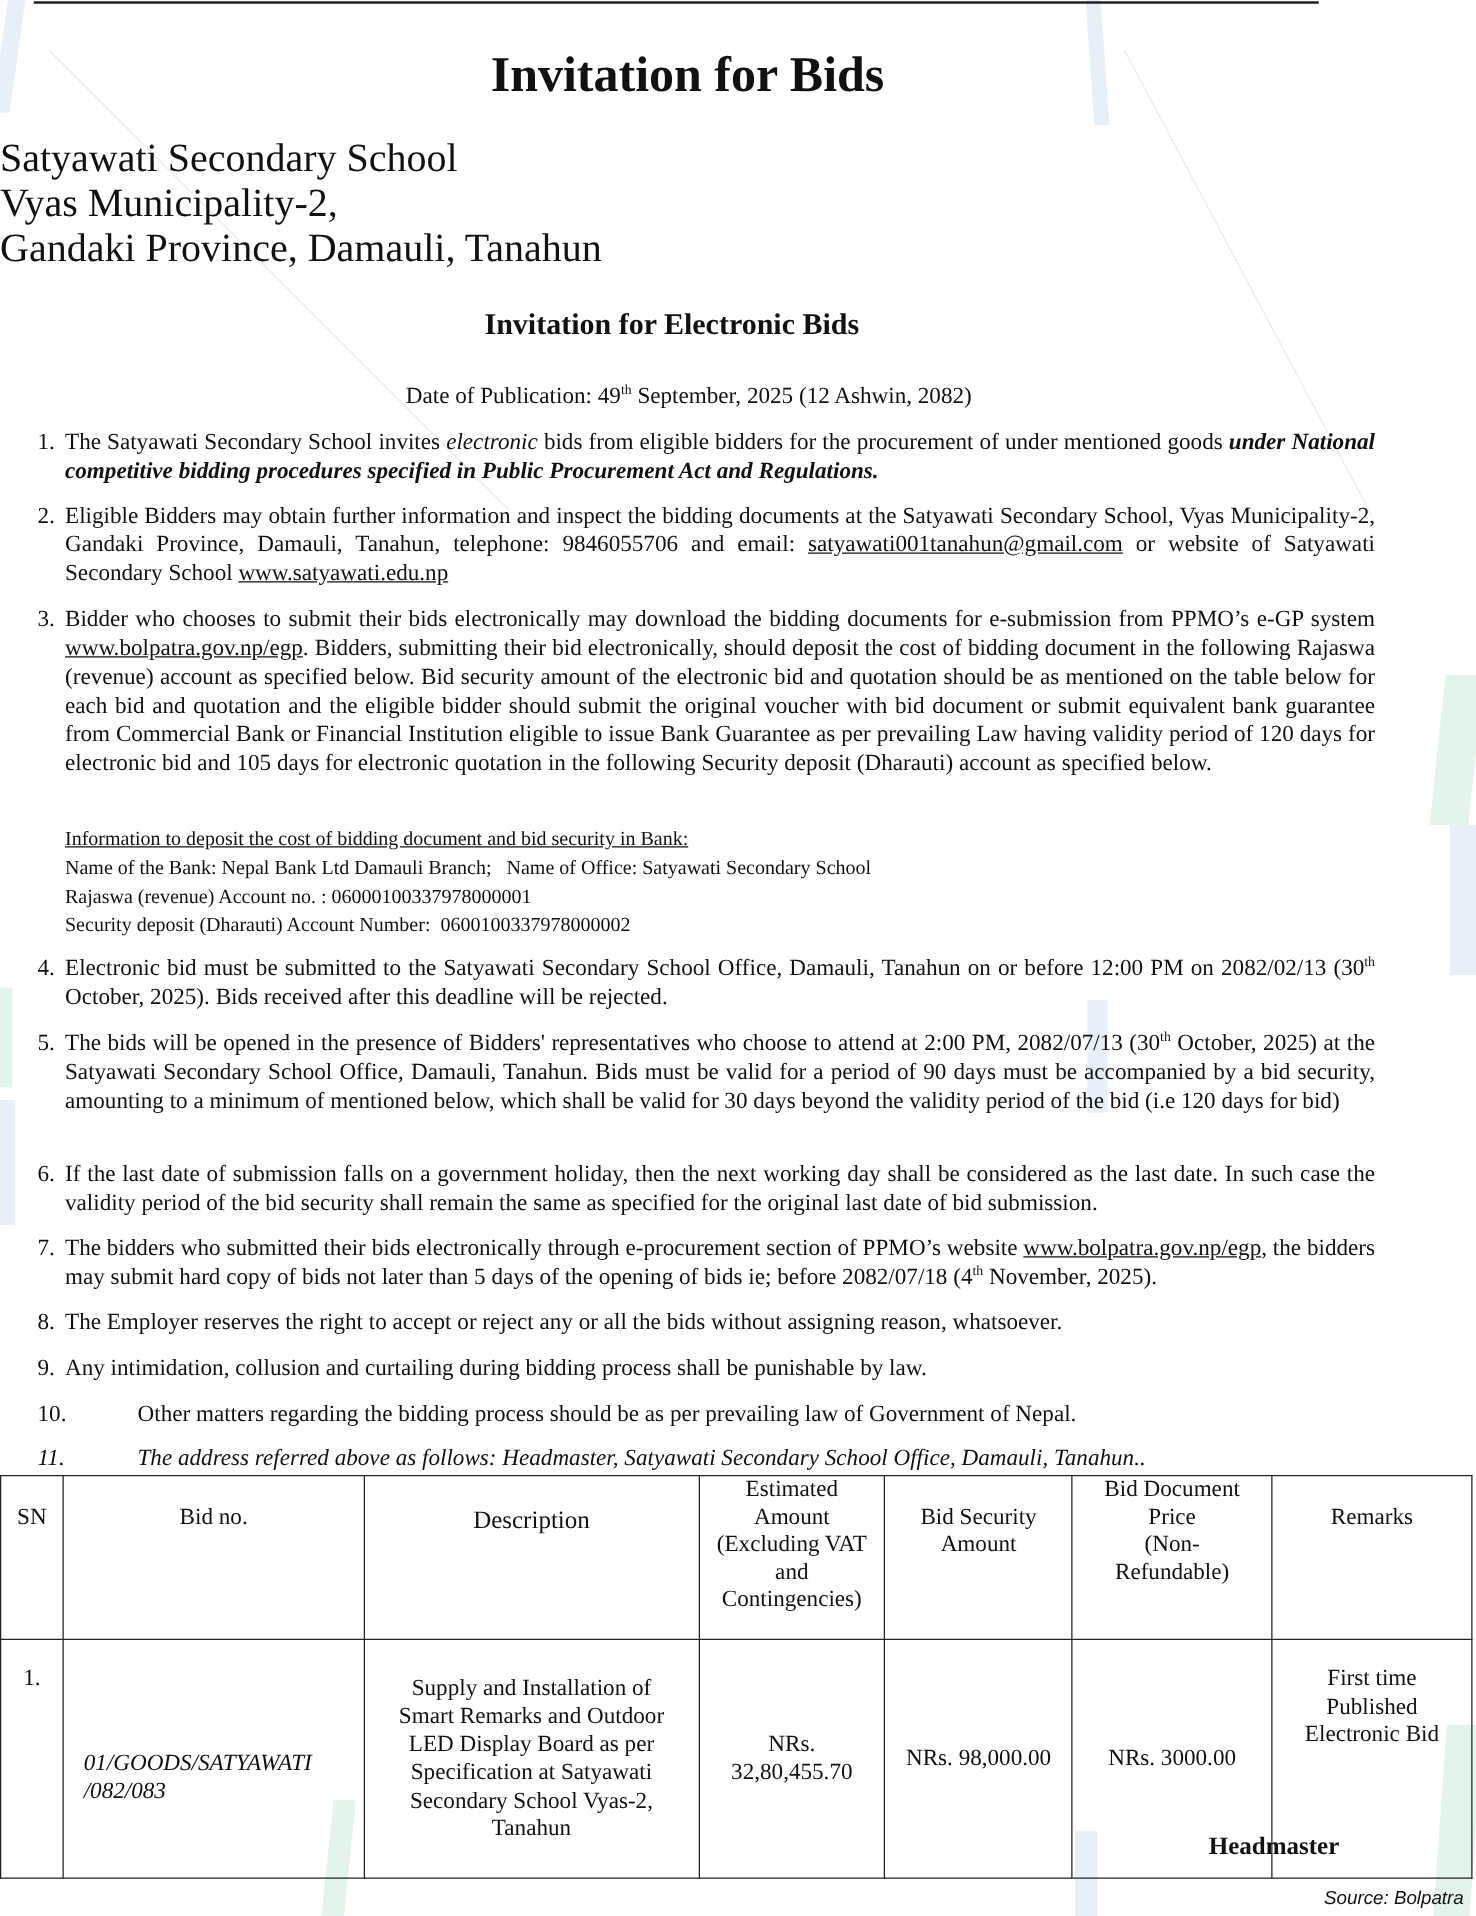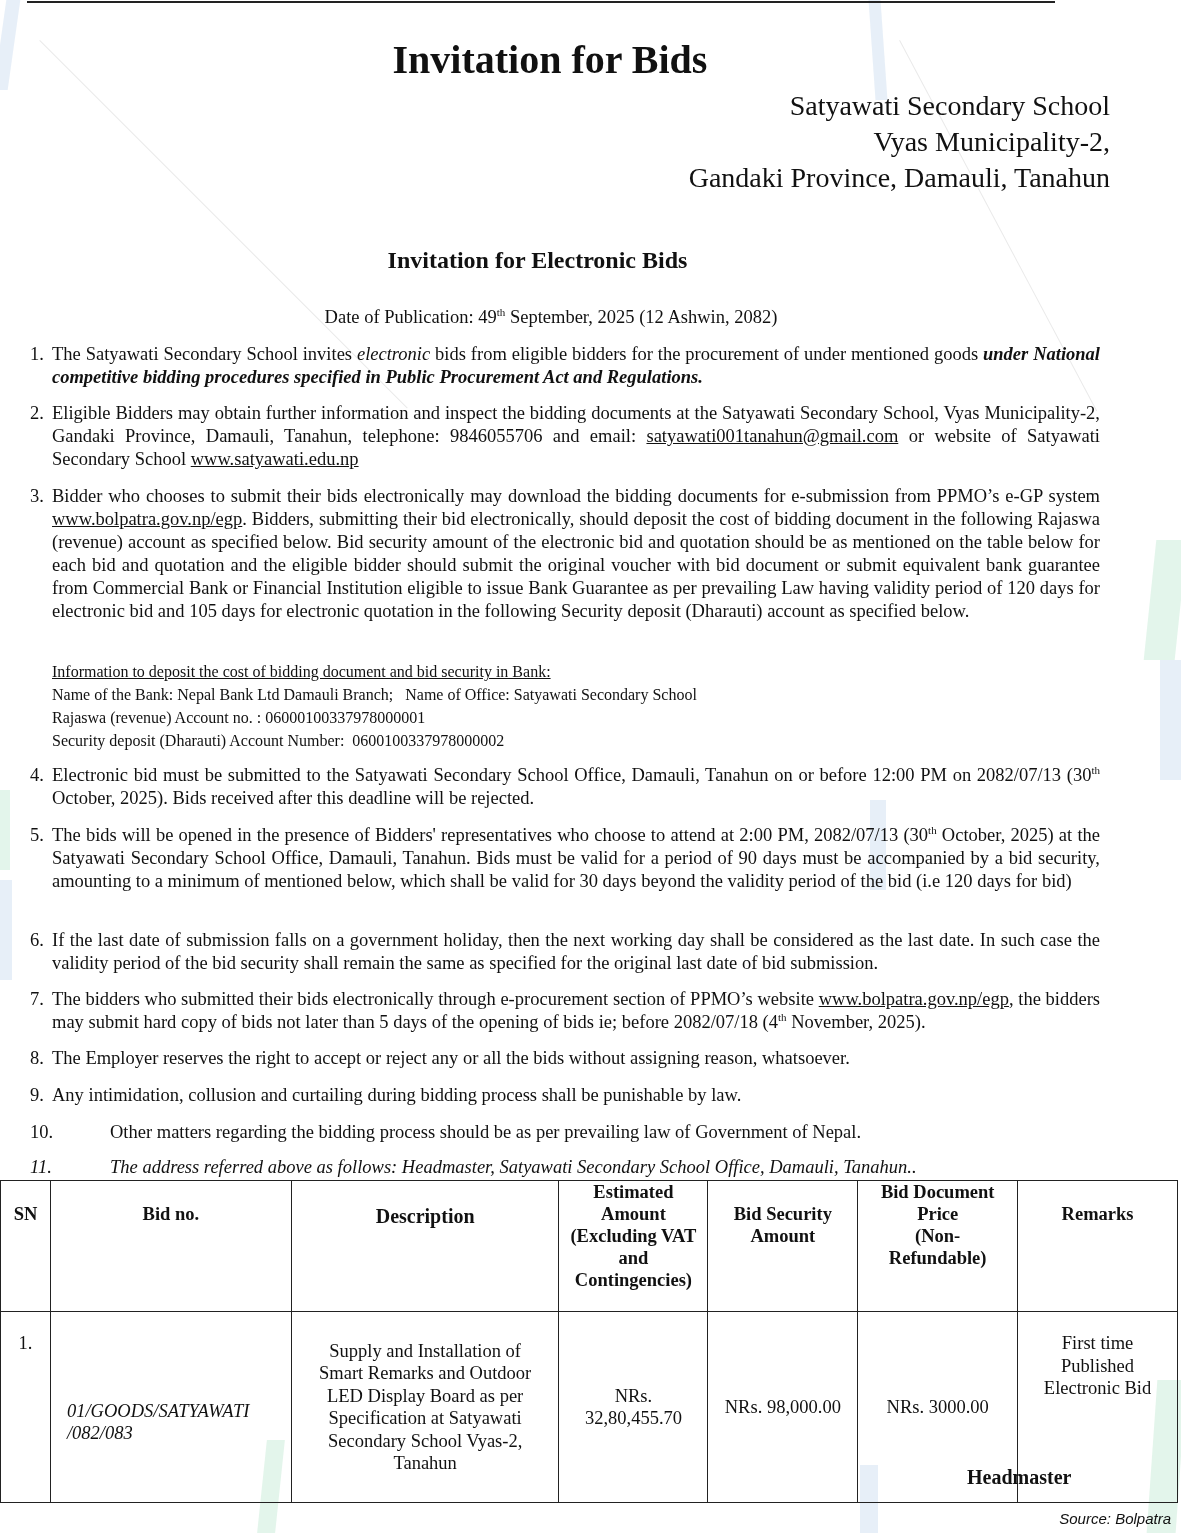--- a/index.html
+++ b/index.html
@@ -7,39 +7,39 @@
     width: 1181px; height: 1533px; position: relative; overflow: hidden;
     font-family: "Liberation Serif", serif; color: #111;
   }
   .wm { position: absolute; pointer-events: none; }
   .wm-blue { background: #dfe9f6; opacity: 0.75; }
   .wm-green { background: #dcf2e6; opacity: 0.8; }
   .wm-line { position: absolute; height: 1px; background: #eaeaea; transform-origin: 0 0; }
   .top-rule { position: absolute; left: 27px; top: 1px; width: 1028px; height: 2px; background: #222; }
   .title { position: absolute; left: 0; width: 1100px; text-align: center; top: 36px;
     font-size: 40px; font-weight: bold; }
-  .org { position: absolute; left: 0; width: 1110px; text-align: right; top: 88px;
-    font-size: 28px; line-height: 36px; }
+  .org { position: absolute; left: 0; width: 1110px; text-align: left; top: 108px;
+    font-size: 32px; line-height: 36px; }
   .subtitle { position: absolute; left: 0; width: 1075px; text-align: center; top: 247px;
     font-size: 24px; font-weight: bold; }
   .pubdate { position: absolute; left: 0; width: 1102px; text-align: center; top: 307px;
     font-size: 18.5px; }
   sup { font-size: 11px; vertical-align: super; line-height: 0; }
   .para { position: absolute; left: 30px; width: 1070px; font-size: 18.5px; line-height: 23px;
     text-align: justify; }
   .para .num { position: absolute; left: 0; top: 0; }
   .para .txt { display: block; padding-left: 22px; }
   .para .txt.wide { padding-left: 80px; }
   .link { text-decoration: underline; }
   .bankinfo { position: absolute; left: 52px; top: 660px; font-size: 16px; line-height: 23px; }
   .bankinfo .head { text-decoration: underline; }
   table.bids { position: absolute; left: 0; top: 1180px; width: 1178px; border-collapse: collapse;
     font-size: 18.5px; }
   table.bids th, table.bids td { border: 1.5px solid #222; text-align: center; vertical-align: middle; }
-  table.bids th { font-weight: bold; line-height: 22px; height: 106px; padding: 0 2px; vertical-align: top; }
+  table.bids th { font-weight: normal; line-height: 22px; height: 106px; padding: 0 2px; vertical-align: top; }
   table.bids th.mid { vertical-align: middle; }
   table.bids td { height: 160px; line-height: 22.5px; padding: 0 4px; }
   .signature { position: absolute; left: 967px; top: 1466px; font-size: 20px; font-weight: bold; }
   .source { position: absolute; right: 10px; top: 1510px; font-family: "Liberation Sans", sans-serif;
     font-style: italic; font-size: 15px; }
 </style>
 </head>
 <body>
 
 <div class="wm wm-blue" style="left:0;top:0;width:14px;height:90px;transform:skewX(-8deg);"></div>
@@ -86,21 +86,21 @@
 
 <div class="bankinfo">
   <div class="head">Information to deposit the cost of bidding document and bid security in Bank:</div>
   <div style="white-space:pre;">Name of the Bank: Nepal Bank Ltd Damauli Branch;   Name of Office: Satyawati Secondary School</div>
   <div>Rajaswa (revenue) Account no. : 06000100337978000001</div>
   <div style="white-space:pre;">Security deposit (Dharauti) Account Number:  0600100337978000002</div>
 </div>
 
 <div class="para" style="top:764px;">
   <span class="num">4.</span>
-  <span class="txt"><span>Electronic bid must be submitted to the Satyawati Secondary School Office, Damauli, Tanahun on or before 12:00 PM on 2082/07/13 (30</span><sup>th</sup><span> October, 2025). Bids received after this deadline will be rejected.</span></span>
+  <span class="txt"><span>Electronic bid must be submitted to the Satyawati Secondary School Office, Damauli, Tanahun on or before 12:00 PM on 2082/02/13 (30</span><sup>th</sup><span> October, 2025). Bids received after this deadline will be rejected.</span></span>
 </div>
 
 <div class="para" style="top:824px;">
   <span class="num">5.</span>
   <span class="txt"><span>The bids will be opened in the presence of Bidders' representatives who choose to attend at 2:00 PM, 2082/07/13 (30</span><sup>th</sup><span> October, 2025) at the Satyawati Secondary School Office, Damauli, Tanahun. Bids must be valid for a period of 90 days must be accompanied by a bid security, amounting to a minimum of  mentioned below, which shall be valid for 30 days beyond the validity period of the bid (i.e 120 days for bid)</span></span>
 </div>
 
 <div class="para" style="top:929px;">
   <span class="num">6.</span>
   <span class="txt">If the last date of submission falls on a government holiday, then the next working day shall be considered as the last date. In such case the validity period of the bid security shall remain the same as specified for the original last date of bid submission.</span>

